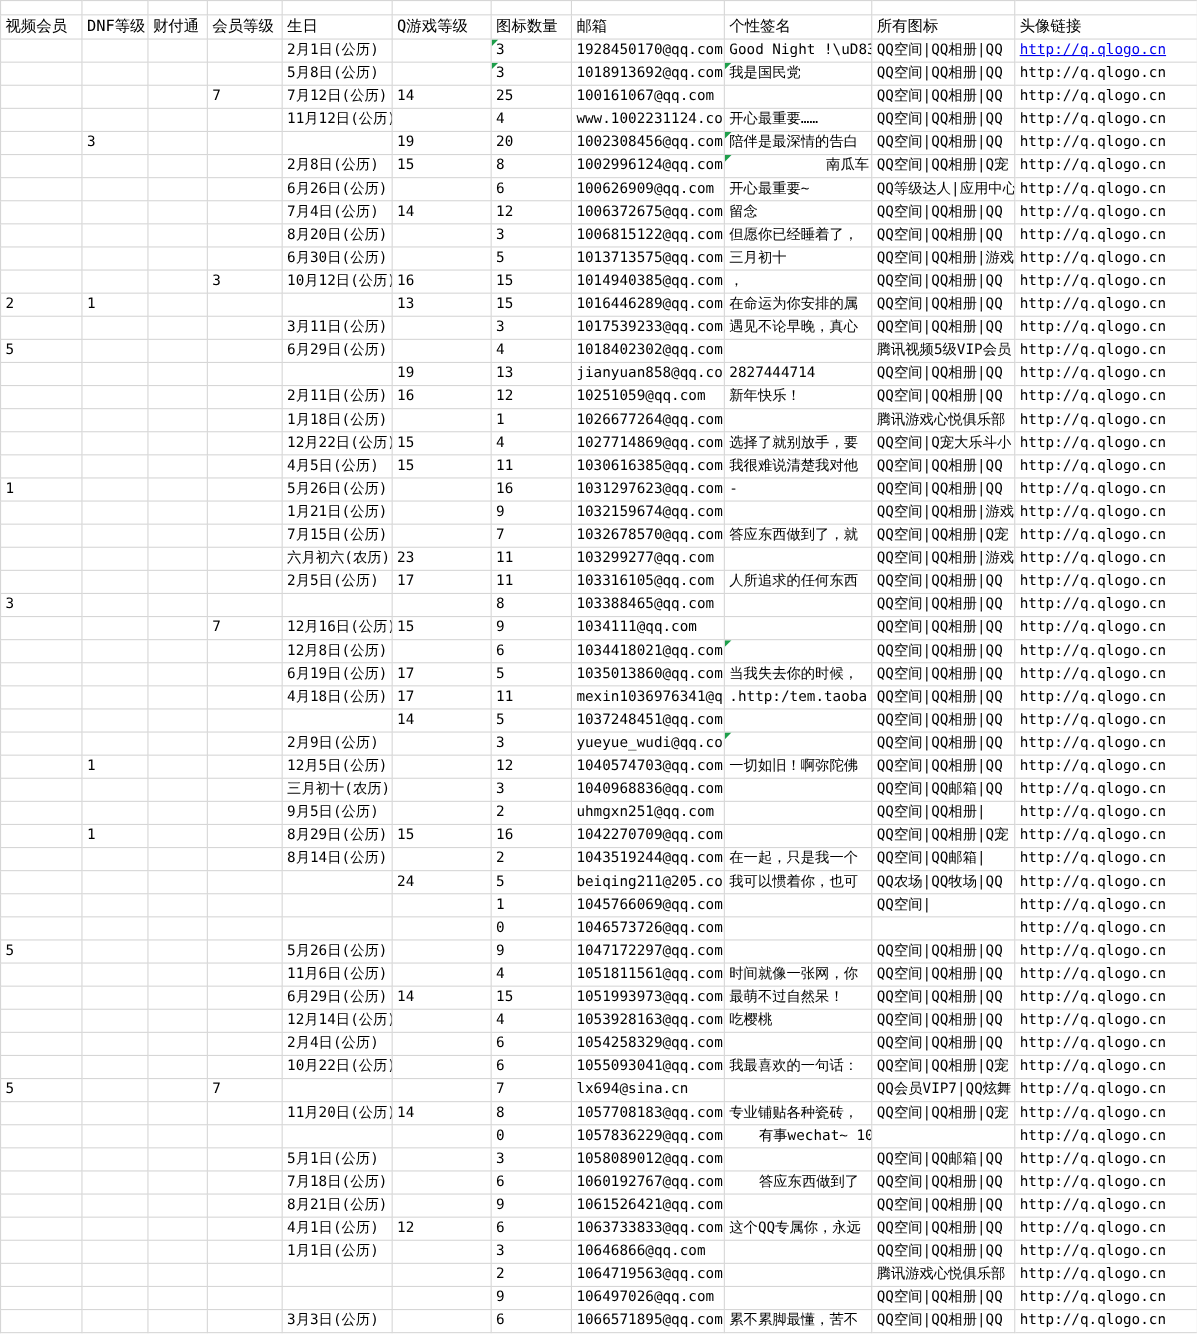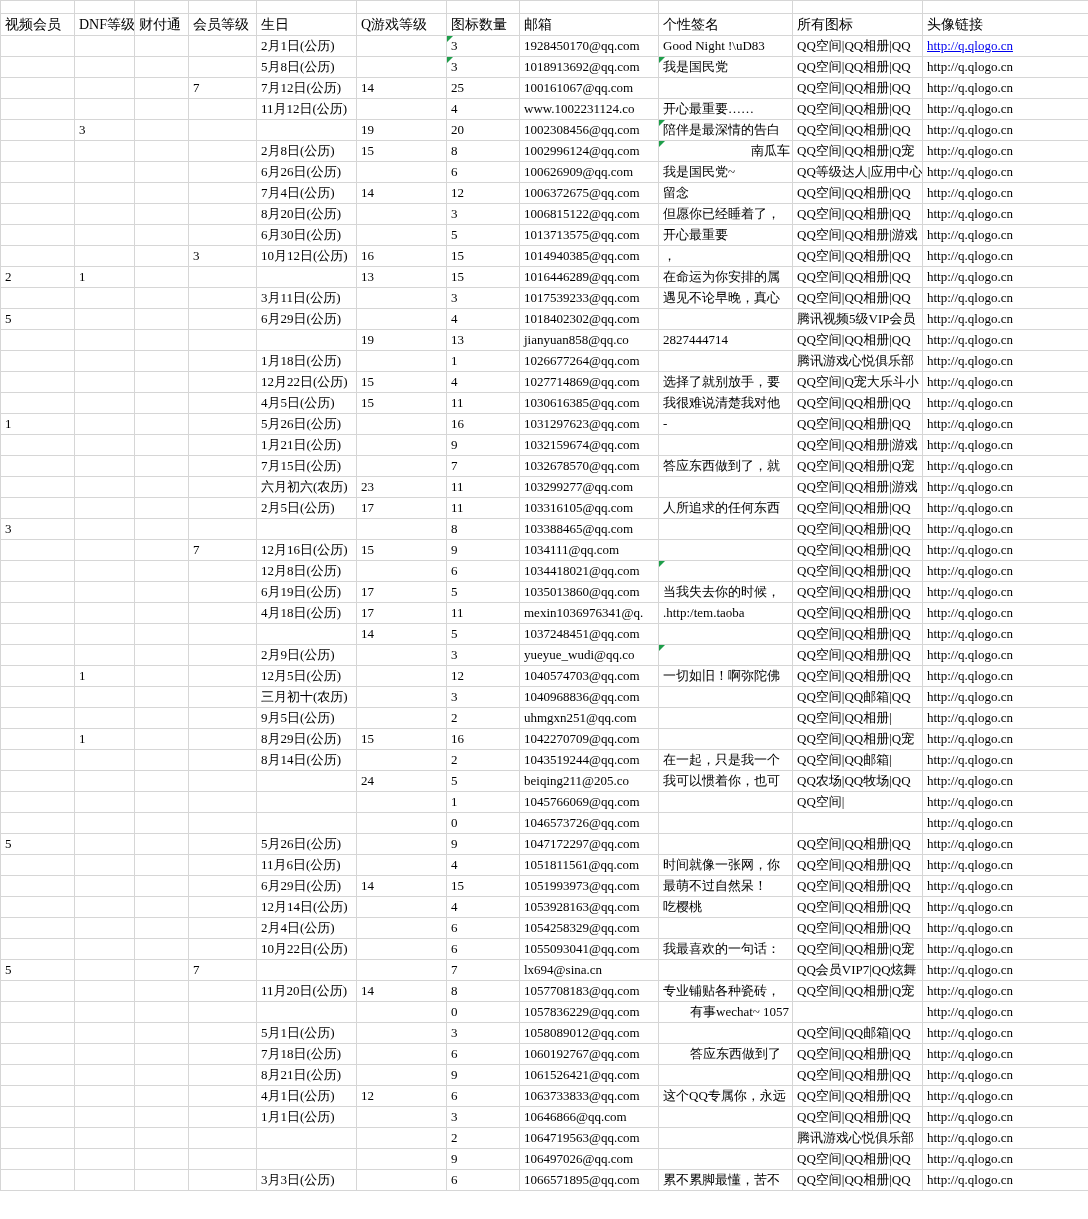--- a/index.html
+++ b/index.html
@@ -1,20 +1,20 @@
 <!DOCTYPE html>
 <html><head>
 <meta charset="utf-8">
 <style>
   html,body{margin:0;padding:0;}
   body{
     width:1088px;height:1219px;overflow:hidden;background:#ffffff;
     font-family:"DejaVu Sans Mono","Liberation Sans",sans-serif;
   }
-  .sheet{width:1088px;height:1219px;overflow:hidden;font-family:Liberation Serif, serif;}
+  .sheet{width:1088px;height:1219px;overflow:hidden;}
   table{border-collapse:collapse;table-layout:fixed;width:1088px;}
   td{
     border:1px solid #d6d6d6;
     height:20px;
     padding:0 2px 0 4px;
     font-size:13px;
     color:#000;
     white-space:nowrap;
     overflow:hidden;
     position:relative;
@@ -157,21 +157,21 @@
         </tr>
         <tr>
           <td></td>
           <td></td>
           <td></td>
           <td></td>
           <td>6月26日(公历)</td>
           <td></td>
           <td>6</td>
           <td>100626909@qq.com</td>
-          <td>我是国民党~</td>
+          <td>开心最重要~</td>
           <td>QQ等级达人|应用中心</td>
           <td>http://q.qlogo.cn</td>
         </tr>
         <tr>
           <td></td>
           <td></td>
           <td></td>
           <td></td>
           <td>7月4日(公历)</td>
           <td>14</td>
@@ -196,21 +196,21 @@
         </tr>
         <tr>
           <td></td>
           <td></td>
           <td></td>
           <td></td>
           <td>6月30日(公历)</td>
           <td></td>
           <td>5</td>
           <td>1013713575@qq.com</td>
-          <td>开心最重要</td>
+          <td>三月初十</td>
           <td>QQ空间|QQ相册|游戏</td>
           <td>http://q.qlogo.cn</td>
         </tr>
         <tr>
           <td></td>
           <td></td>
           <td></td>
           <td>3</td>
           <td>10月12日(公历)</td>
           <td>16</td>
@@ -270,20 +270,33 @@
           <td>jianyuan858@qq.co</td>
           <td>2827444714</td>
           <td>QQ空间|QQ相册|QQ</td>
           <td>http://q.qlogo.cn</td>
         </tr>
         <tr>
           <td></td>
           <td></td>
           <td></td>
           <td></td>
+          <td>2月11日(公历)</td>
+          <td>16</td>
+          <td>12</td>
+          <td>10251059@qq.com</td>
+          <td>新年快乐！</td>
+          <td>QQ空间|QQ相册|QQ</td>
+          <td>http://q.qlogo.cn</td>
+        </tr>
+        <tr>
+          <td></td>
+          <td></td>
+          <td></td>
+          <td></td>
           <td>1月18日(公历)</td>
           <td></td>
           <td>1</td>
           <td>1026677264@qq.com</td>
           <td></td>
           <td>腾讯游戏心悦俱乐部</td>
           <td>http://q.qlogo.cn</td>
         </tr>
         <tr>
           <td></td>

